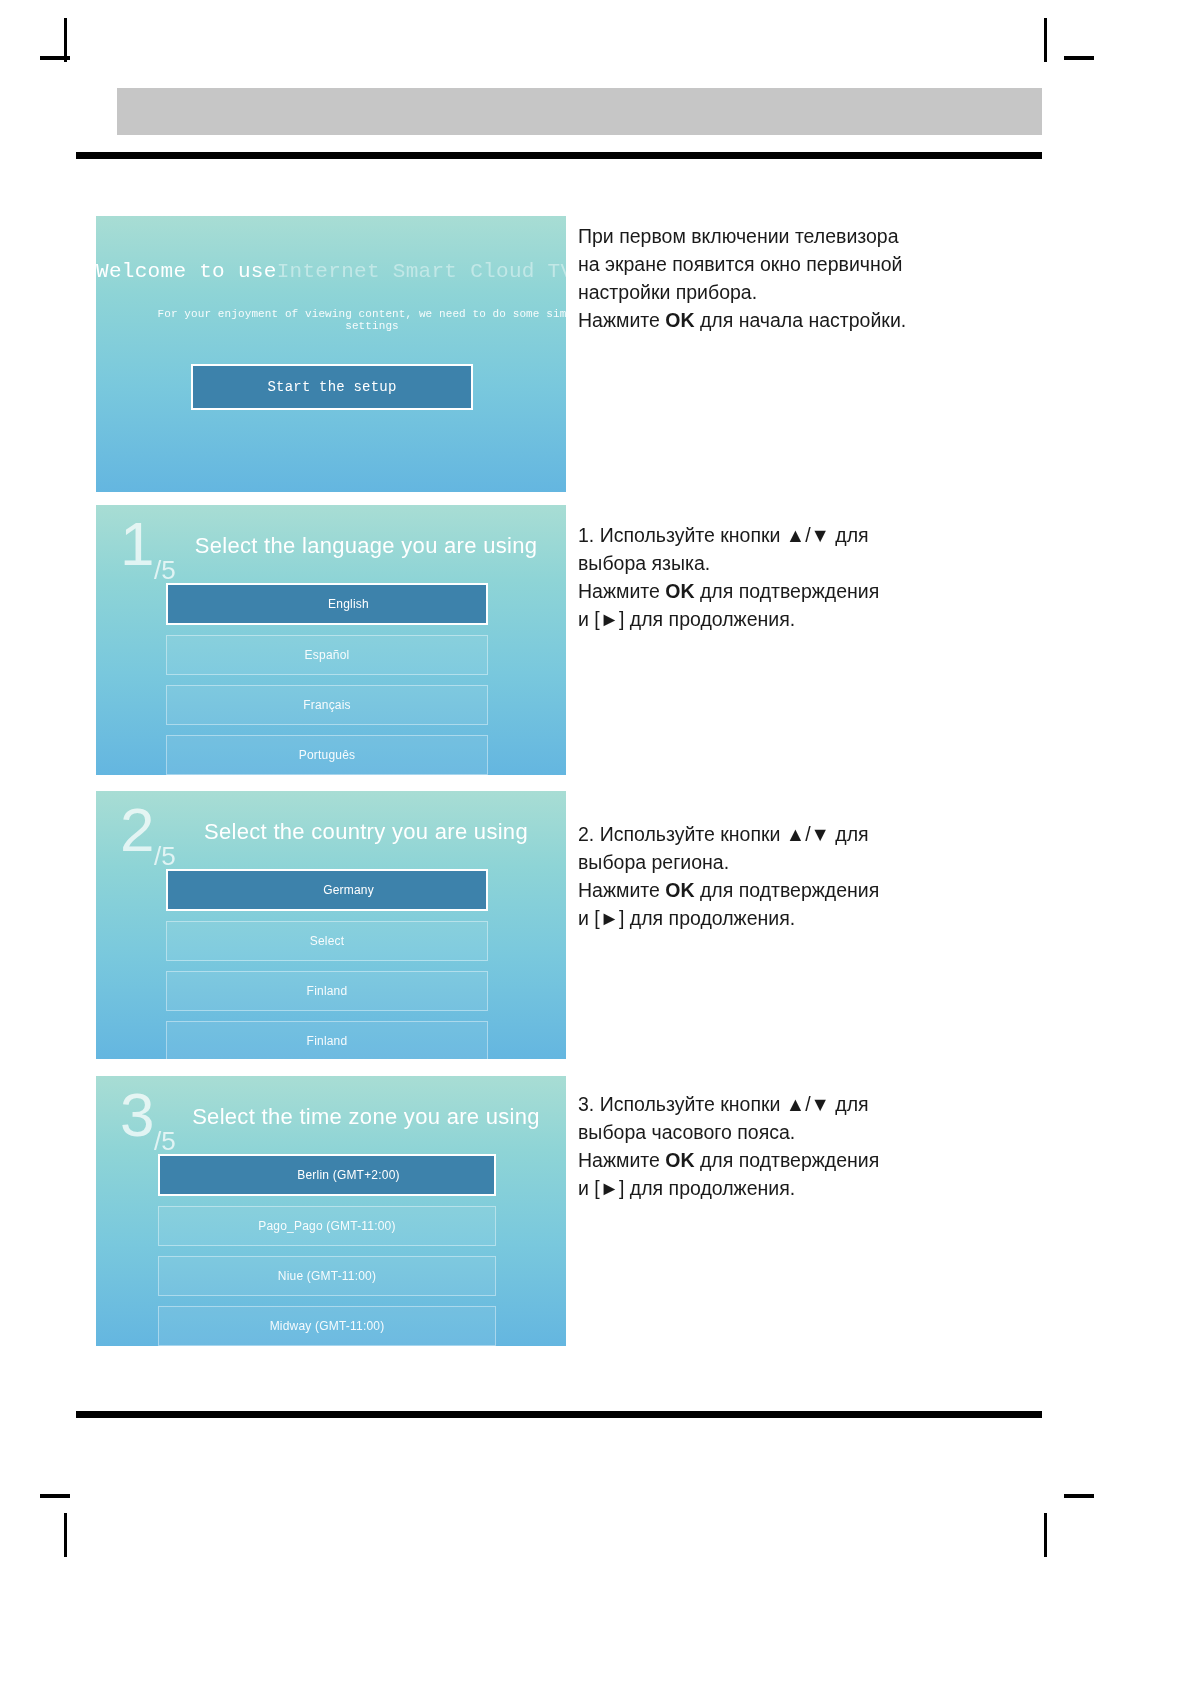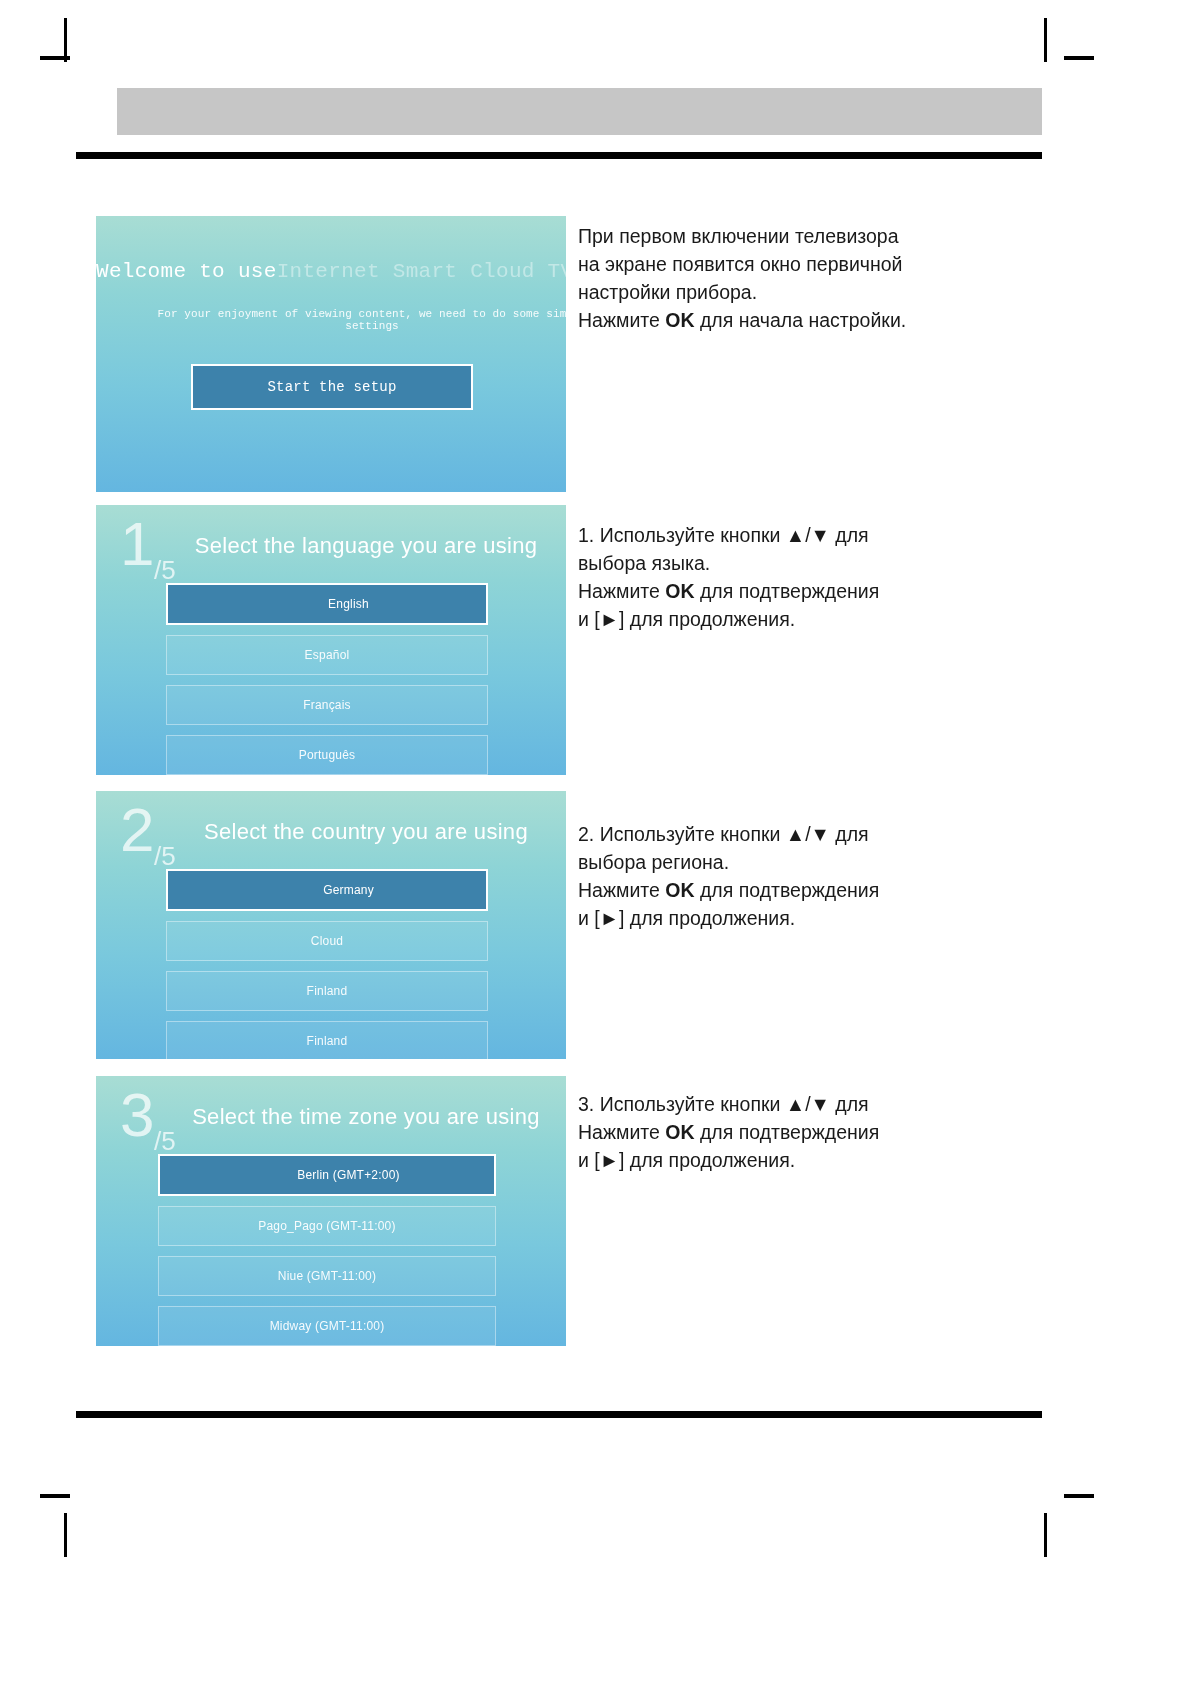--- a/index.html
+++ b/index.html
@@ -115,21 +115,21 @@
     <p><span>Нажмите </span><b>OK</b><span> для подтверждения</span></p>
     <p>и [►] для продолжения.</p>
   </div>
 
   <div class="shot" id="shot-country">
     <div class="step-num">2</div>
     <div class="step-den">/5</div>
     <div class="step-title">Select the country you are using</div>
     <div class="opt-list">
       <div class="opt selected">Germany</div>
-      <div class="opt">Cloud</div>
+      <div class="opt">Select</div>
       <div class="opt">Finland</div>
       <div class="opt">Finland</div>
     </div>
   </div>
 
   <div class="note" id="note-country">
     <p>2. Используйте кнопки ▲/▼ для</p>
     <p>выбора региона.</p>
     <p><span>Нажмите </span><b>OK</b><span> для подтверждения</span></p>
     <p>и [►] для продолжения.</p>
@@ -142,17 +142,18 @@
     <div class="opt-list" style="left:62px;width:338px;">
       <div class="opt selected">Berlin  (GMT+2:00)</div>
       <div class="opt">Pago_Pago  (GMT-11:00)</div>
       <div class="opt">Niue  (GMT-11:00)</div>
       <div class="opt">Midway  (GMT-11:00)</div>
     </div>
   </div>
 
   <div class="note" id="note-timezone">
     <p>3. Используйте кнопки ▲/▼ для</p>
+    <p>выбора часового пояса.</p>
     <p><span>Нажмите </span><b>OK</b><span> для подтверждения</span></p>
     <p>и [►] для продолжения.</p>
   </div>
 
 </div>
 
 </body></html>

